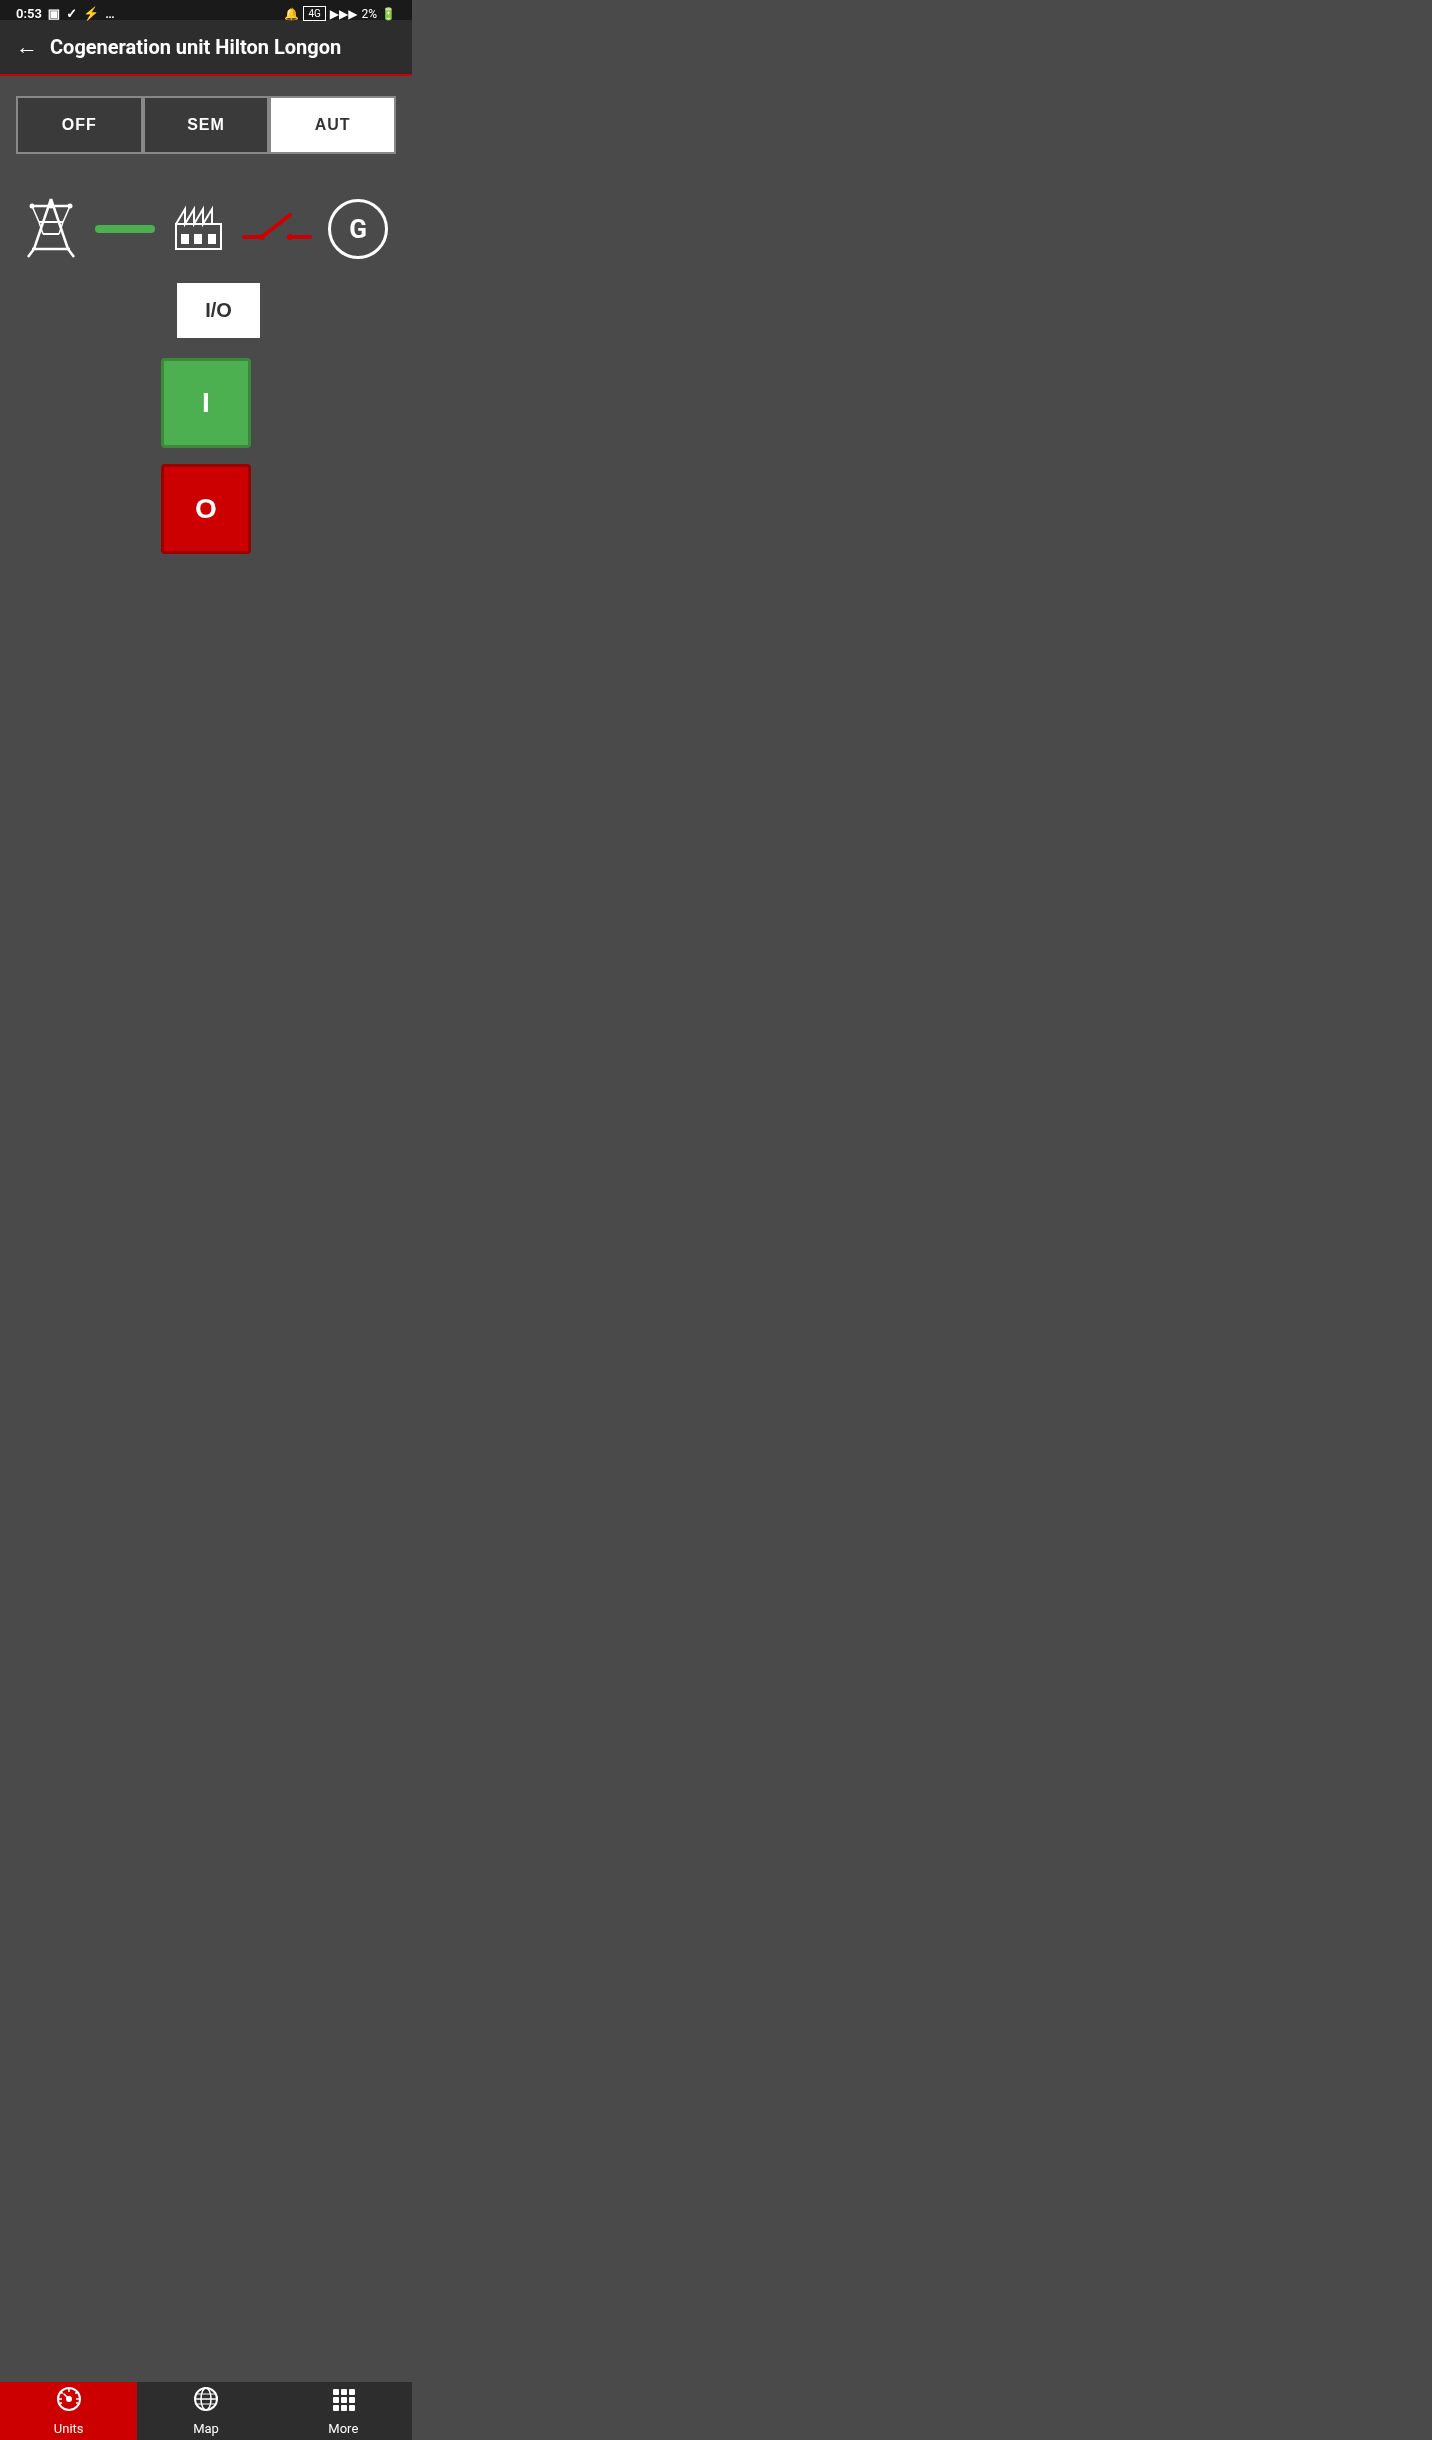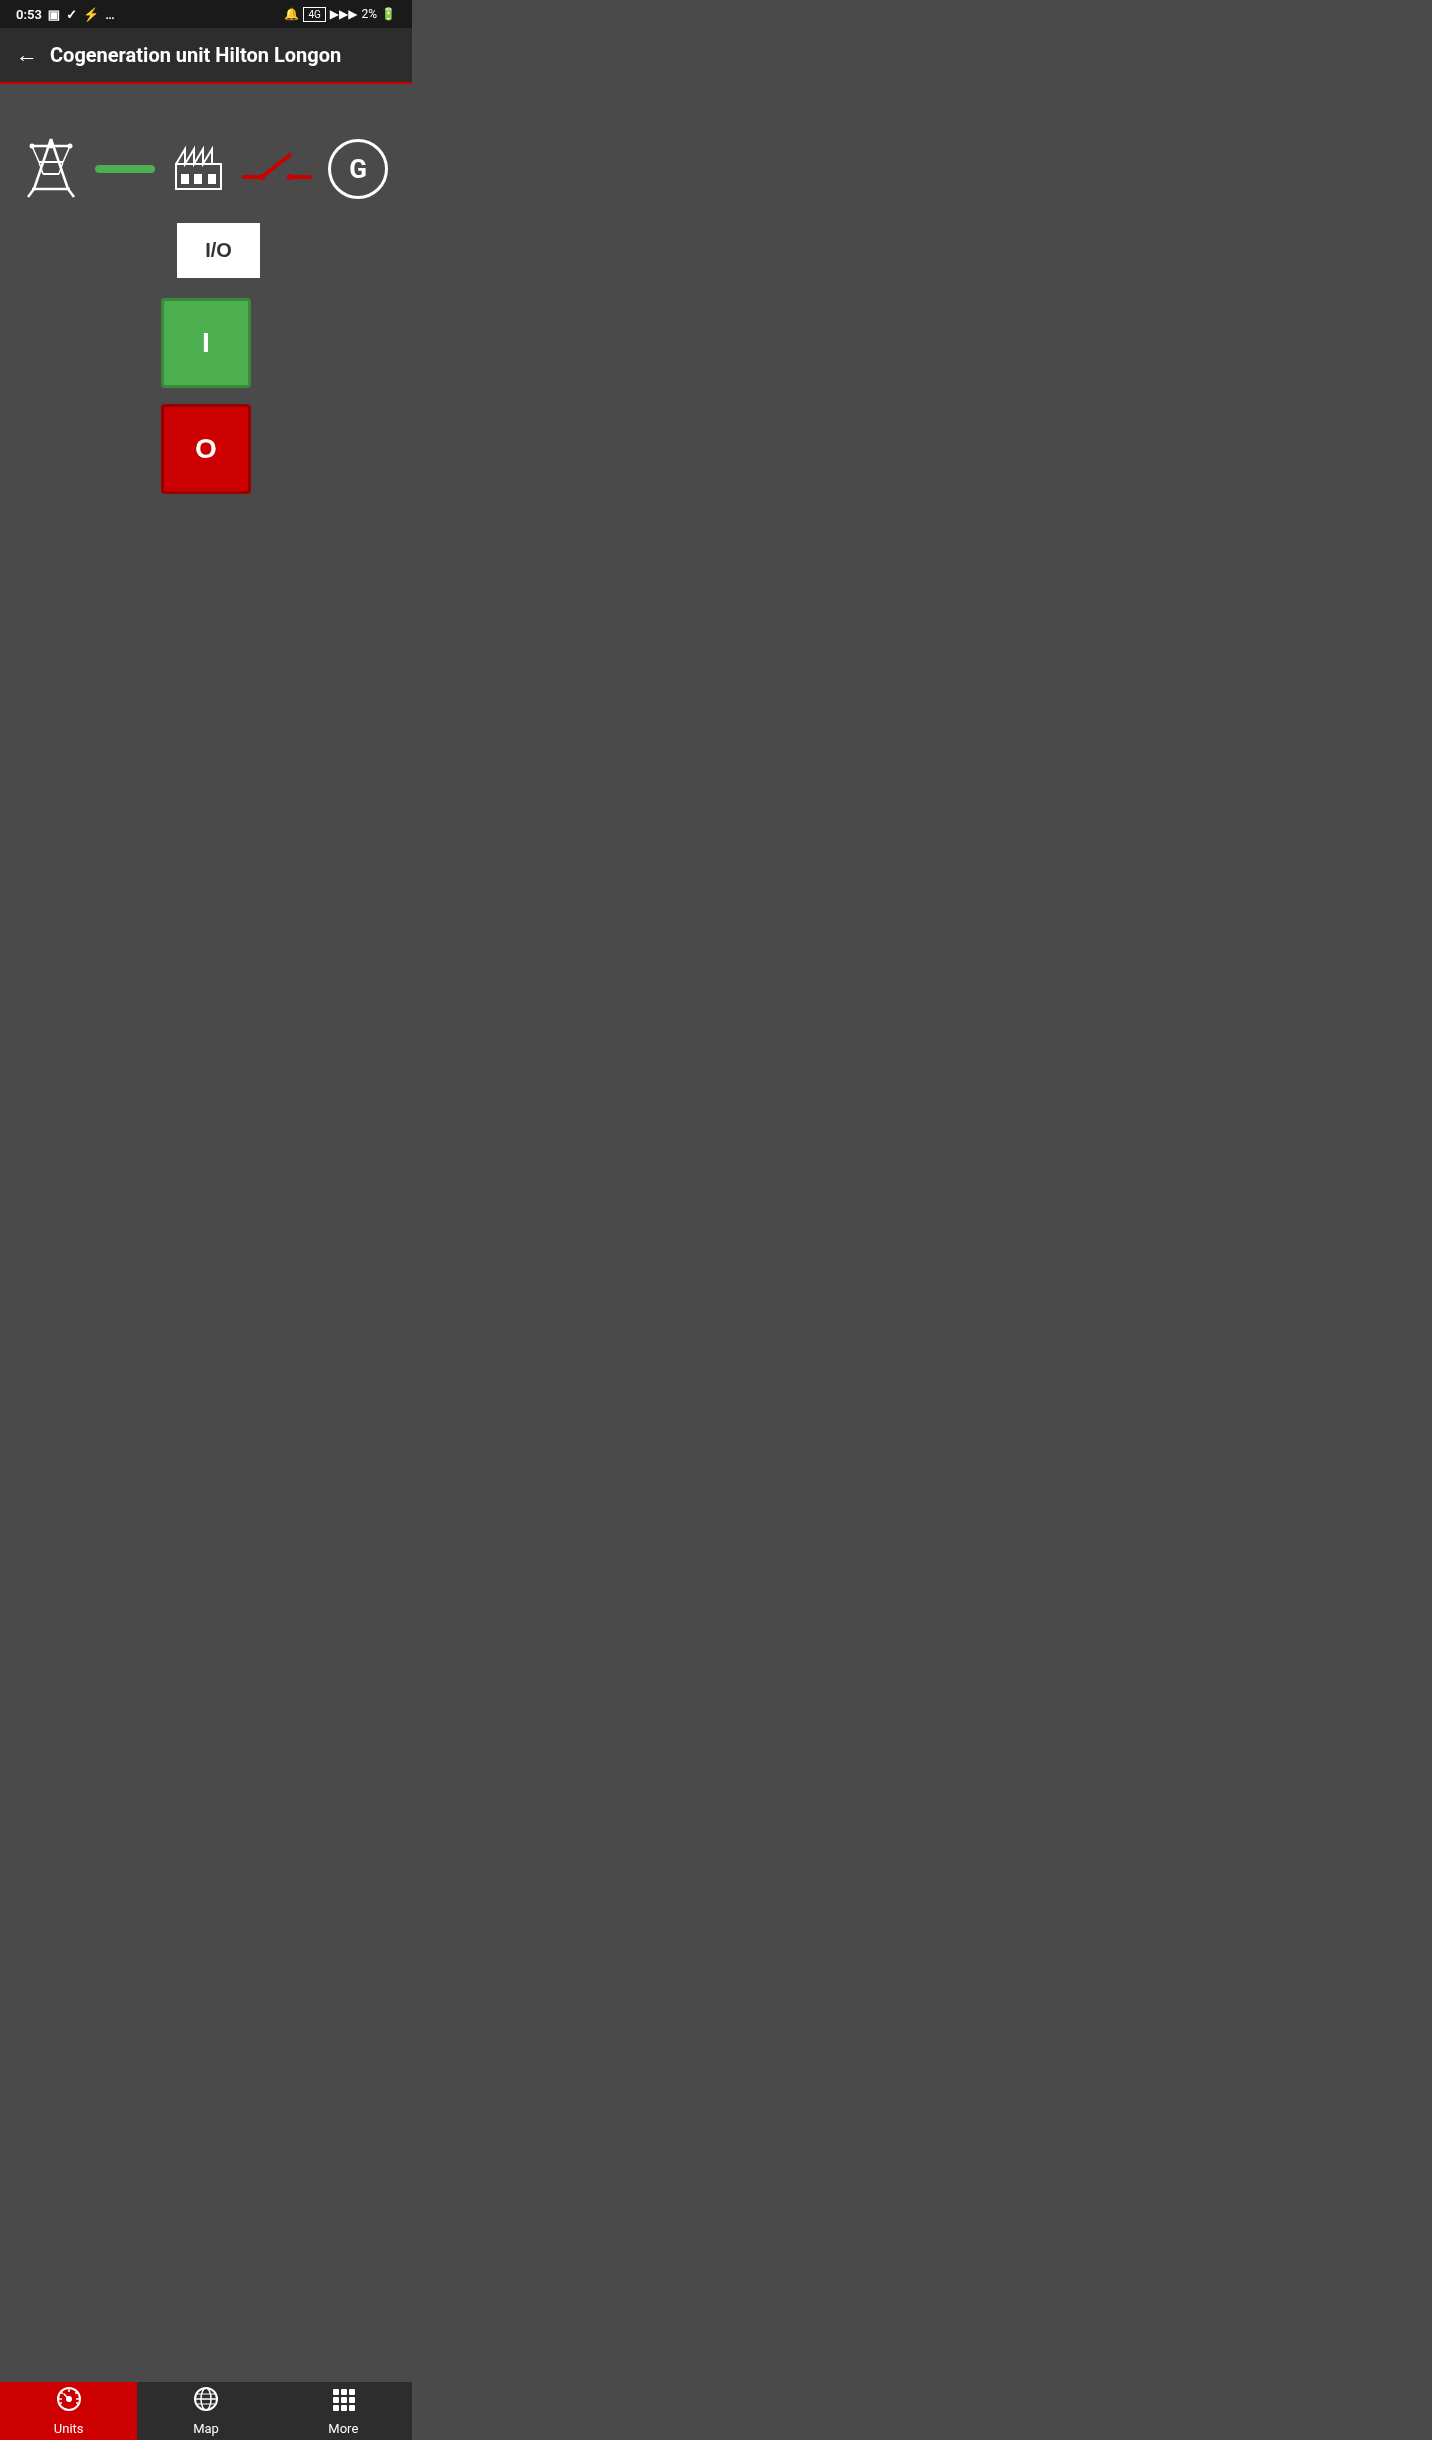--- a/index.html
+++ b/index.html
@@ -16,23 +16,23 @@
       font-family: 'Roboto', Arial, sans-serif;
       color: white;
       overflow-x: hidden;
     }
 
     
     .status-bar {
       background: #1a1a1a;
       display: flex;
       justify-content: space-between;
-      align-items: center;
+      align-items: flex-start;
       padding: 6px 16px;
-      height: 28px;
+      height: 20px;
     }
 
     .status-left {
       display: flex;
       align-items: center;
       gap: 6px;
       font-size: 13px;
       font-weight: 600;
       color: white;
     }
@@ -256,20 +256,25 @@
   </div>
 </div>
 
 <div class="header">
   <span class="back-button">←</span>
   <span class="header-title">Cogeneration unit Hilton Longon</span>
 </div>
 
 <div class="main-content">
 
+  <div class="mode-buttons">
+    <button class="mode-btn active-dark">OFF</button>
+    <button class="mode-btn active-dark">SEM</button>
+    <button class="mode-btn active-light">AUT</button>
+  </div>
 
   <div class="diagram-area">
 
     <div>
       <svg width="55" height="65" viewBox="0 0 55 65" xmlns="http://www.w3.org/2000/svg">
 
         <line x1="27" y1="5" x2="10" y2="55" stroke="white" stroke-width="2.5"></line>
         <line x1="27" y1="5" x2="44" y2="55" stroke="white" stroke-width="2.5"></line>
         <line x1="8" y1="55" x2="46" y2="55" stroke="white" stroke-width="2.5"></line>
 

